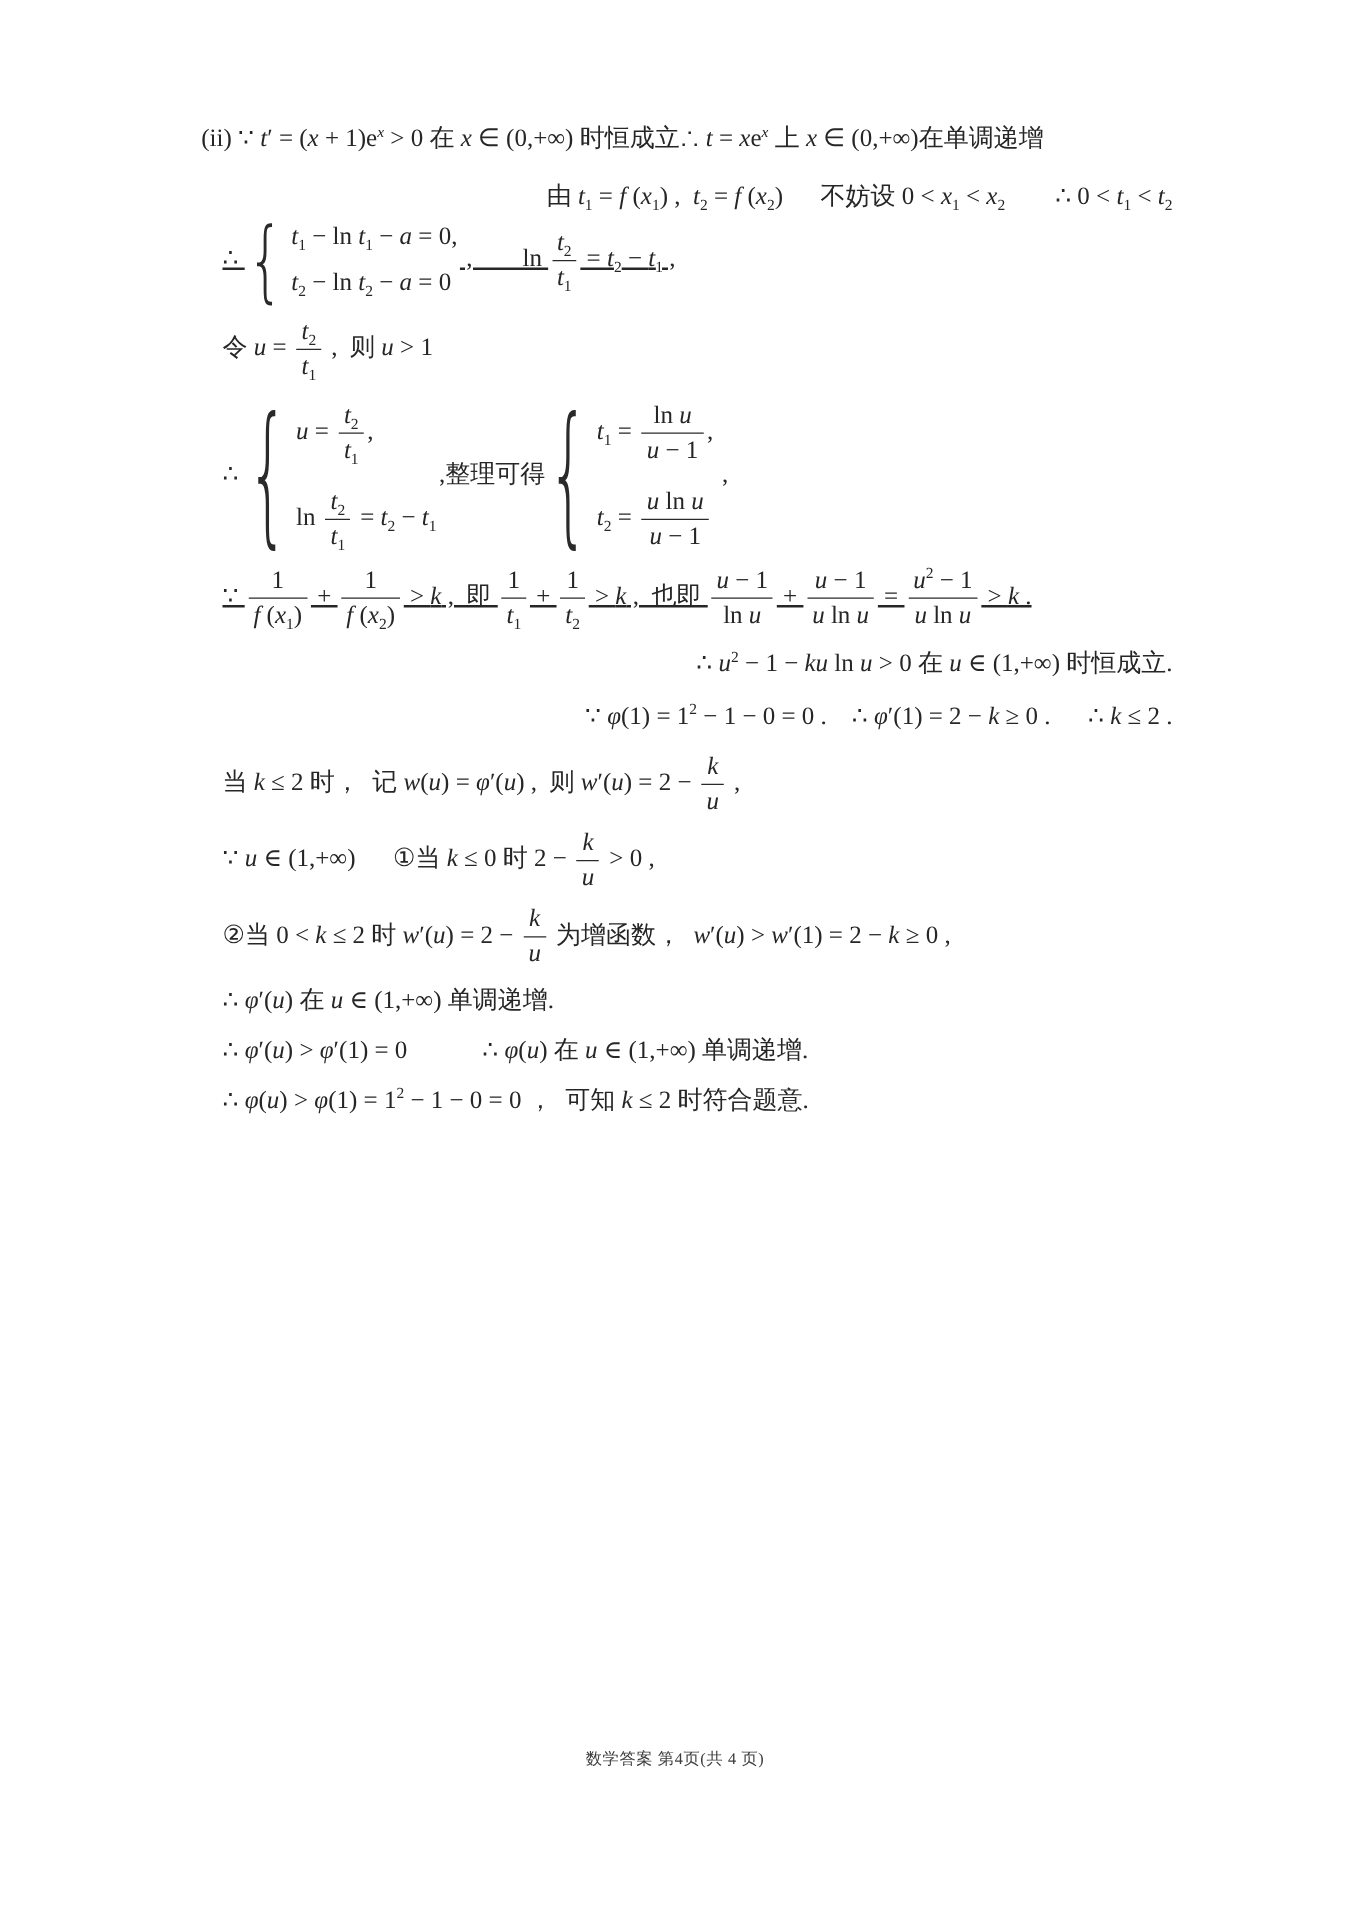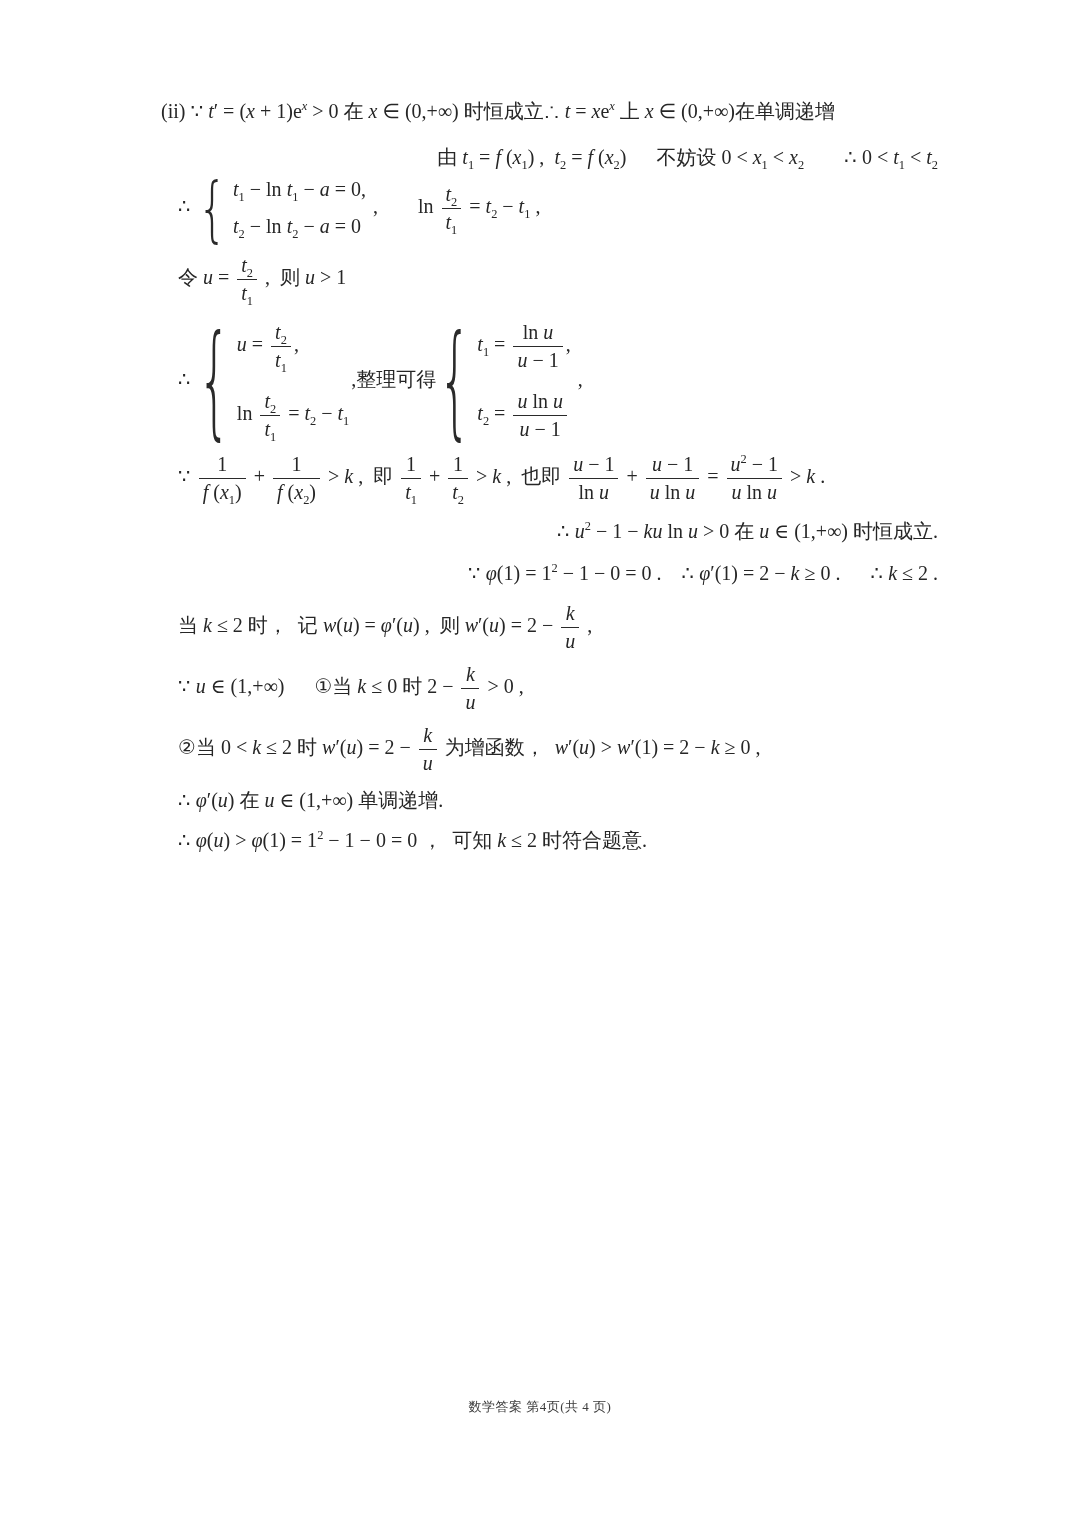--- a/index.html
+++ b/index.html
@@ -29,21 +29,21 @@
   .col{display:inline-flex;flex-direction:column;text-align:left;gap:8px;}
   .colg{gap:16px;}
   .cl{display:block;white-space:nowrap;}
   
   .footer{
     position:absolute;left:0;top:1398px;width:100%;text-align:center;
     font-size:13px;color:#3c3c3c;letter-spacing:0.5px;
   }
   
   .mb17{margin-bottom:17px;font-family:Liberation Serif, serif;} .mb15{margin-bottom:3px;text-align:right;} .mb14{margin-bottom:14px;}
-  .mb13{margin-bottom:13px;text-align:right;} .mb12{margin-bottom:12px;} .mb11{margin-bottom:11px;}
+  .mb13{margin-bottom:13px;text-align:right;} .mb12{margin-bottom:12px;text-decoration:underline;} .mb11{margin-bottom:11px;}
   .mb10{margin-bottom:10px;} .mb8{margin-bottom:8px;}
 </style>
 </head>
 <body>
 
 <div class="doc">
   <div class="line line-first mb17">(ii) ∵ <i>t</i>′ = (<i>x</i> + 1)e<sup><i>x</i></sup> &gt; 0 在 <i>x</i> ∈ (0,+∞) 时恒成立∴ <i>t</i> = <i>x</i>e<sup><i>x</i></sup> 上 <i>x</i> ∈ (0,+∞)在单调递增</div>
   <div class="line mb15">由 <i>t</i><sub>1</sub> = <i>f</i> (<i>x</i><sub>1</sub>) ,&nbsp; <i>t</i><sub>2</sub> = <i>f</i> (<i>x</i><sub>2</sub>)  不妨设 0 &lt; <i>x</i><sub>1</sub> &lt; <i>x</i><sub>2</sub>  ∴ 0 &lt; <i>t</i><sub>1</sub> &lt; <i>t</i><sub>2</sub></div>
   <div class="line mb12">∴ <span class="cases c2">
         <span class="col">
@@ -63,16 +63,17 @@
           <span class="cl"><i>t</i><sub>2</sub> = <span class="fr"><span class="n"><i>u</i> ln <i>u</i></span><span class="d"><i>u</i> − 1</span></span></span>
         </span>
       </span> ,</div>
   <div class="line mb12">∵ <span class="fr"><span class="n">1</span><span class="d"><i>f</i> (<i>x</i><sub>1</sub>)</span></span> + <span class="fr"><span class="n">1</span><span class="d"><i>f</i> (<i>x</i><sub>2</sub>)</span></span> &gt; <i>k</i> , 即 <span class="fr"><span class="n">1</span><span class="d"><i>t</i><sub>1</sub></span></span> + <span class="fr"><span class="n">1</span><span class="d"><i>t</i><sub>2</sub></span></span> &gt; <i>k</i> , 也即 <span class="fr"><span class="n"><i>u</i> − 1</span><span class="d">ln <i>u</i></span></span> + <span class="fr"><span class="n"><i>u</i> − 1</span><span class="d"><i>u</i> ln <i>u</i></span></span> = <span class="fr"><span class="n"><i>u</i><sup>2</sup> − 1</span><span class="d"><i>u</i> ln <i>u</i></span></span> &gt; <i>k</i> .</div>
   <div class="line mb13">∴ <i>u</i><sup>2</sup> − 1 − <i>ku</i> ln <i>u</i> &gt; 0 在 <i>u</i> ∈ (1,+∞) 时恒成立.</div>
   <div class="line mb13">∵ <i>φ</i>(1) = 1<sup>2</sup> − 1 − 0 = 0 . ∴ <i>φ</i>′(1) = 2 − <i>k</i> ≥ 0 .  ∴ <i>k</i> ≤ 2 .</div>
   <div class="line mb8">当 <i>k</i> ≤ 2 时， 记 <i>w</i>(<i>u</i>) = <i>φ</i>′(<i>u</i>) , 则 <i>w</i>′(<i>u</i>) = 2 − <span class="fr"><span class="n"><i>k</i></span><span class="d"><i>u</i></span></span> ,</div>
   <div class="line mb8">∵ <i>u</i> ∈ (1,+∞)  ①当 <i>k</i> ≤ 0 时 2 − <span class="fr"><span class="n"><i>k</i></span><span class="d"><i>u</i></span></span> &gt; 0 ,</div>
   <div class="line mb10">②当 0 &lt; <i>k</i> ≤ 2 时 <i>w</i>′(<i>u</i>) = 2 − <span class="fr"><span class="n"><i>k</i></span><span class="d"><i>u</i></span></span> 为增函数， <i>w</i>′(<i>u</i>) &gt; <i>w</i>′(1) = 2 − <i>k</i> ≥ 0 ,</div>
   <div class="line mb11">∴ <i>φ</i>′(<i>u</i>) 在 <i>u</i> ∈ (1,+∞) 单调递增.</div>
+  <div class="line mb11">∴ <i>φ</i>′(<i>u</i>) &gt; <i>φ</i>′(1) = 0   ∴ <i>φ</i>(<i>u</i>) 在 <i>u</i> ∈ (1,+∞) 单调递增.</div>
   <div class="line">∴ <i>φ</i>(<i>u</i>) &gt; <i>φ</i>(1) = 1<sup>2</sup> − 1 − 0 = 0 ， 可知 <i>k</i> ≤ 2 时符合题意.</div>
 </div>
 
 <div class="footer">数学答案 第4页(共 4 页)</div>
 
 </body></html>

